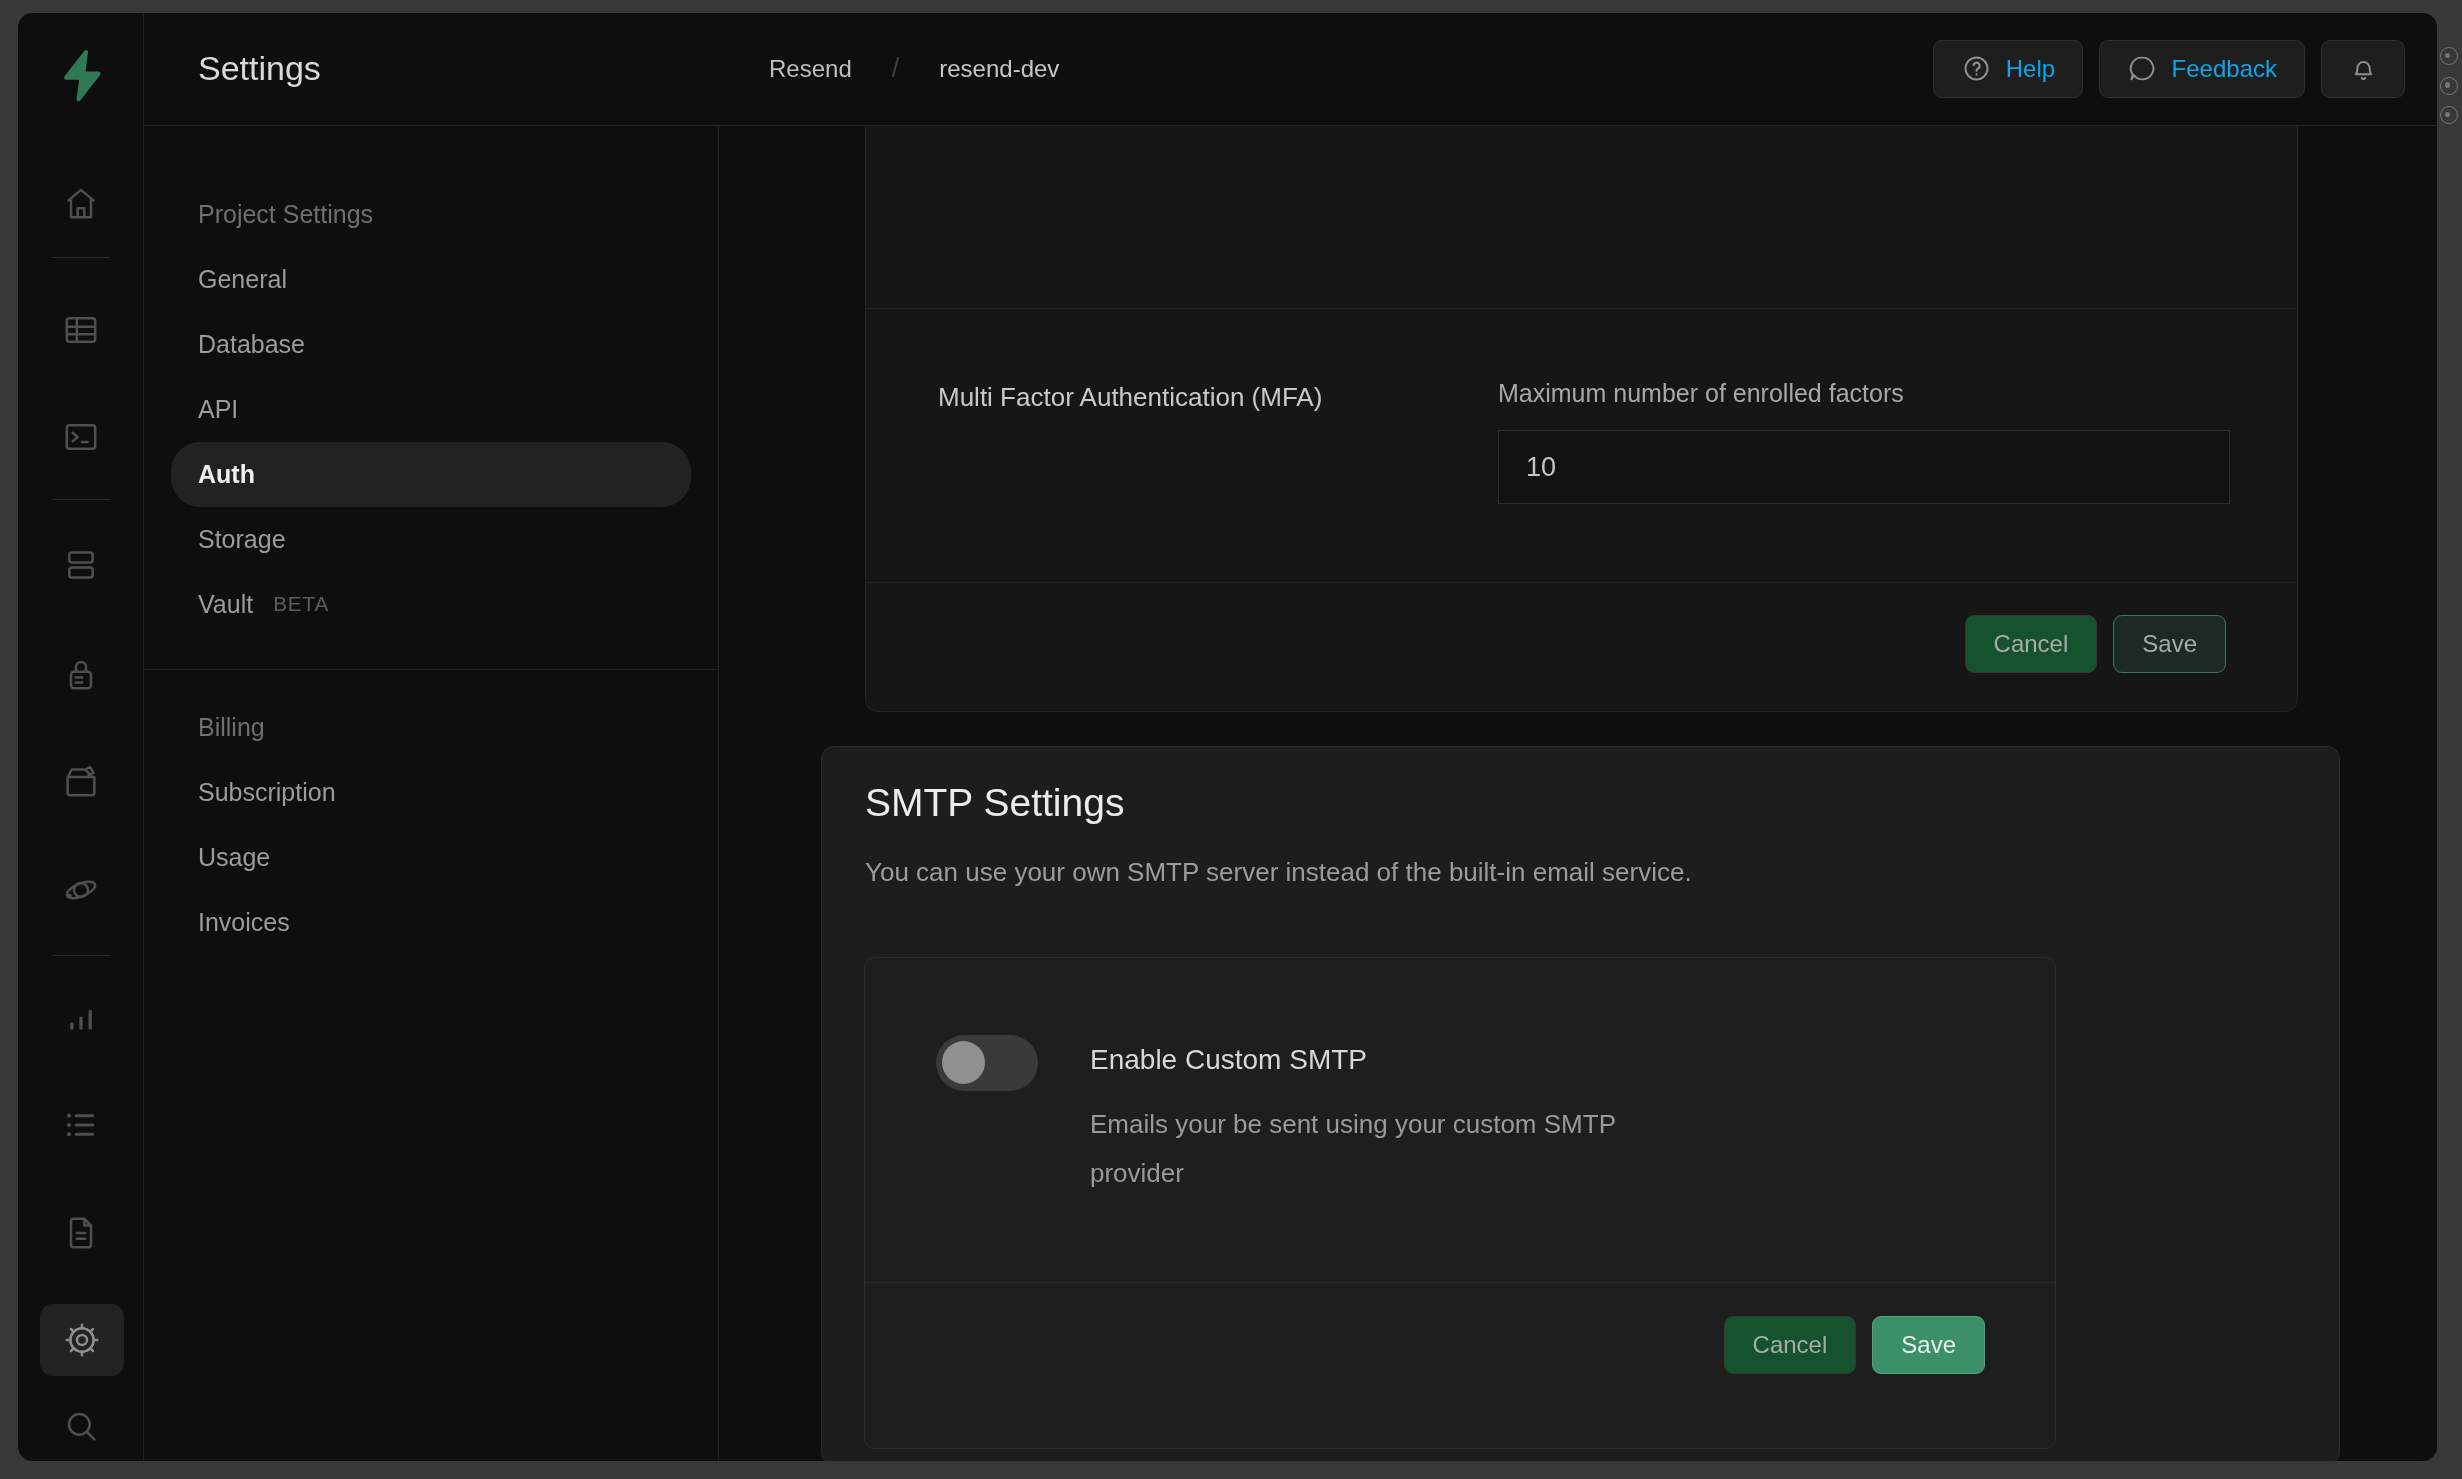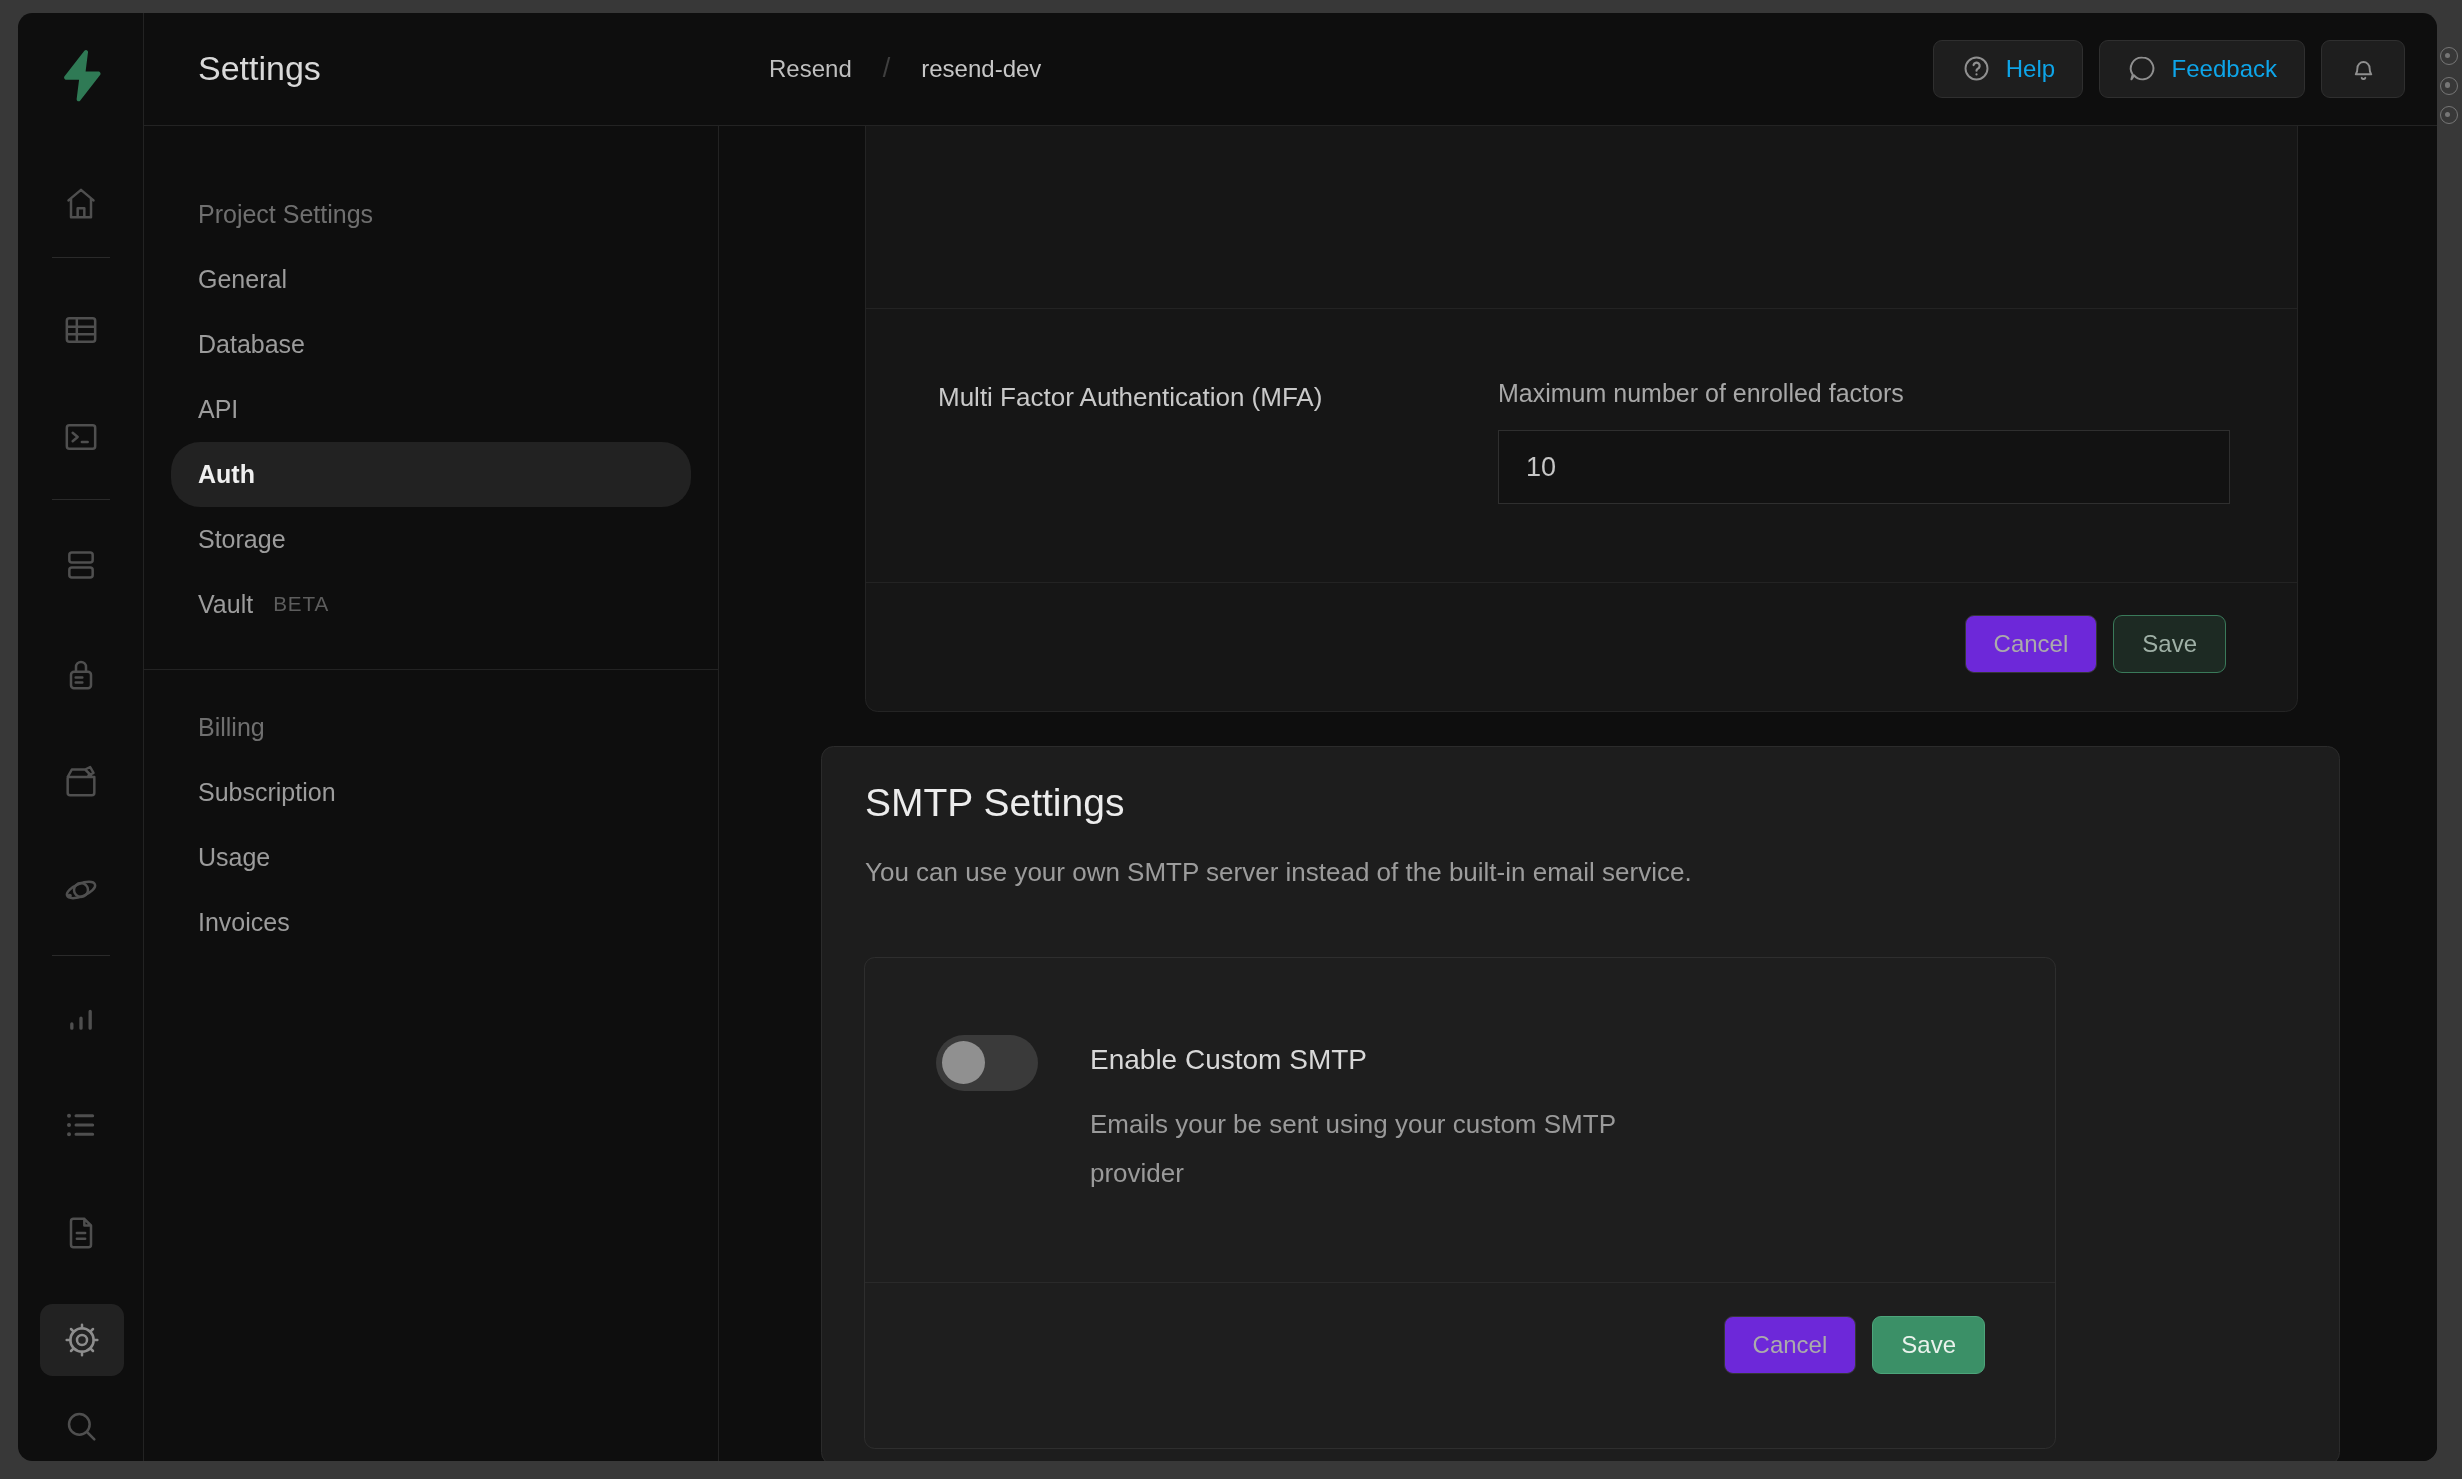--- a/index.html
+++ b/index.html
@@ -27,21 +27,21 @@
   .rail-btn{ position:absolute; left:43px; width:40px; height:40px; color:#4f4f4f; background:none; border:none; padding:0; cursor:pointer; }
   .rail-btn svg{ width:40px; height:40px; display:block; }
   .rail-divider{ position:absolute; left:34px; width:58px; border-top:0.9px solid #2a2a2a; }
   .rail-active{ position:absolute; left:21.6px; top:1291px; width:84px; height:72px; background:#222222; border-radius:12.6px; display:flex; align-items:center; justify-content:center; border:none; cursor:pointer; color:#8d8d8d; }
   .rail-active svg{ width:40px; height:40px; display:block; }
 
   
   .main-col{ flex:1; display:flex; flex-direction:column; min-width:0; }
   .header{ height:113px; flex:none; border-bottom:0.9px solid #232323; display:flex; align-items:center; padding:0 32px 0 54px; position:relative; }
   .page-title{ font-size:34px; color:#d9d9d9; font-weight:400; }
-  .crumbs{ position:absolute; left:625px; display:flex; align-items:center; gap:31px; font-size:24px; }
+  .crumbs{ position:absolute; left:625px; display:flex; align-items:center; gap:40px; font-size:24px; }
   .crumb-org{ color:#bfbfbf; cursor:pointer; }
   .crumb-sep{ color:#3f3f3f; font-size:27px; }
   .crumb-project{ color:#c7c7c7; cursor:pointer; }
   .header-right{ margin-left:auto; display:flex; align-items:center; gap:16px; }
   .hbtn{ height:58px; padding:0 27px; border-radius:9px; background:#1e1e1e; border:0.9px solid #2f2f2f; color:#0ea5e9; font-size:24px; display:flex; align-items:center; gap:13.5px; cursor:pointer; font-family:inherit; }
   .hbtn svg{ width:31px; height:31px; color:#8f8f8f; }
   .bell-btn{ width:84px; justify-content:center; padding:0; }
 
   .body-row{ flex:1; display:flex; min-height:0; }
 
@@ -60,21 +60,21 @@
   .help-text{ position:absolute; left:632px; top:31px; width:629px; font-size:25px; line-height:46px; color:#6d6d6d; }
   .card1 .div1{ position:absolute; left:0; right:0; top:203px; border-top:0.9px solid #232323; }
   .mfa-label{ position:absolute; left:72px; top:277px; font-size:26px; color:#c9c9c9; }
   .max-label{ position:absolute; left:632px; top:274px; font-size:25px; color:#a8a8a8; }
   .text-input{ position:absolute; left:632px; top:325px; width:732px; height:74px; background:#121212; border:0.9px solid #2f2f2f; border-radius:0; color:#c6c6c6; font-size:27px; padding:0 27px; font-family:inherit; outline:none; }
   .card1 .div2{ position:absolute; left:0; right:0; top:477px; border-top:0.9px solid #232323; }
   .footer-btns{ position:absolute; right:71px; display:flex; gap:16px; }
   .card1 .footer-btns{ top:510px; }
 
   .btn{ height:58px; padding:0 28px; border-radius:9px; font-size:24px; display:flex; align-items:center; cursor:pointer; font-family:inherit; }
-  .btn-cancel{ background:#6d28d9; border:0.9px solid #363636; color:#ababab; }
+  .btn-cancel{ background:#14532d; border:0.9px solid #363636; color:#ababab; }
   .btn-save-muted{ background:#1d2a23; border:0.9px solid #3a7a5a; color:#9fb0a6; }
   .btn-save-green{ background:#3b9067; border:0.9px solid #4da57b; color:#e9f2ec; }
 
   .card2{ position:absolute; left:102px; top:620px; width:1519px; height:719px; background:#1d1d1d; border:0.9px solid #2b2b2b; border-radius:12.6px; }
   .smtp-title{ position:absolute; left:43px; top:34px; font-size:39px; color:#ececec; font-weight:400; }
   .smtp-desc{ position:absolute; left:43px; top:110px; font-size:26px; color:#9c9c9c; }
   .inner-box{ position:absolute; left:42px; top:210px; width:1192px; height:492px; background:#1e1e1e; border:0.9px solid #2e2e2e; border-radius:10.8px; }
   .toggle{ position:absolute; left:71px; top:77px; width:102px; height:56px; border-radius:28px; background:#3a3a3a; border:none; cursor:pointer; }
   .toggle .knob{ position:absolute; left:6.3px; top:6.3px; width:43px; height:43px; border-radius:50%; background:#909090; }
   .toggle-label{ position:absolute; left:225px; top:86px; font-size:28px; color:#d8d8d8; }

